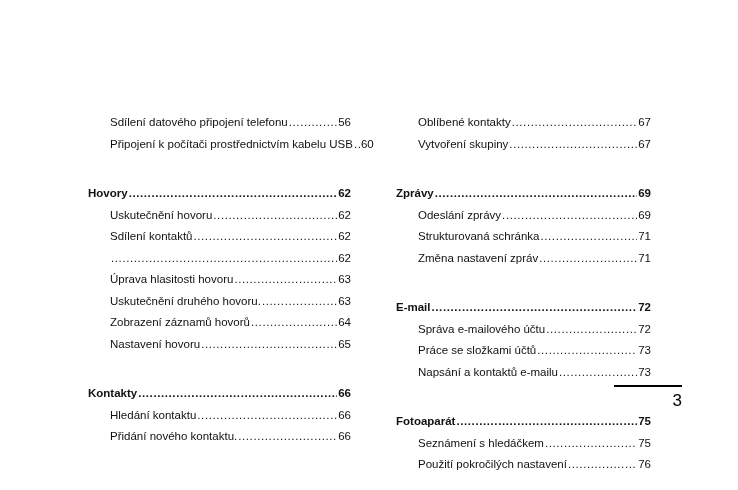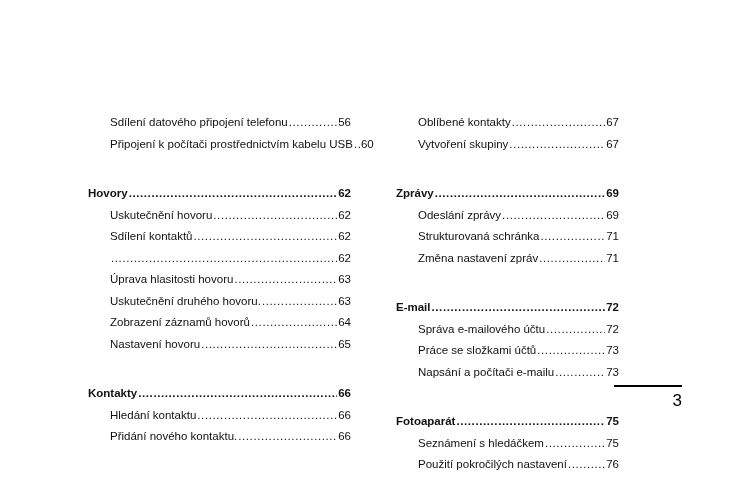--- a/index.html
+++ b/index.html
@@ -33,21 +33,21 @@
     box-sizing: border-box;
   }
   .col-left {
     width: 369px;
     padding-left: 88px;
     padding-right: 18px;
   }
   .col-right {
     width: 369px;
     padding-left: 26px;
-    padding-right: 120px;
+    padding-right: 88px;
   }
   .toc-entry {
     display: flex;
     align-items: baseline;
     font-size: 11.5px;
     line-height: 21.5px;
     white-space: nowrap;
     color: #111111;
   }
   .toc-entry .label {
@@ -203,21 +203,21 @@
           <span class="label">Správa e-mailového účtu</span>
           <span class="dots">........................................................................................................................</span>
           <span class="page-num">72</span>
         </div>
         <div class="toc-entry level2">
           <span class="label">Práce se složkami účtů</span>
           <span class="dots">........................................................................................................................</span>
           <span class="page-num">73</span>
         </div>
         <div class="toc-entry level2">
-          <span class="label">Napsání a počítači e-mailu</span>
+          <span class="label">Napsání a kontaktů e-mailu</span>
           <span class="dots">........................................................................................................................</span>
           <span class="page-num">73</span>
         </div>
         <div class="toc-entry level1">
           <span class="label">Fotoaparát</span>
           <span class="dots">........................................................................................................................</span>
           <span class="page-num">75</span>
         </div>
         <div class="toc-entry level2">
           <span class="label">Seznámení s hledáčkem</span>

